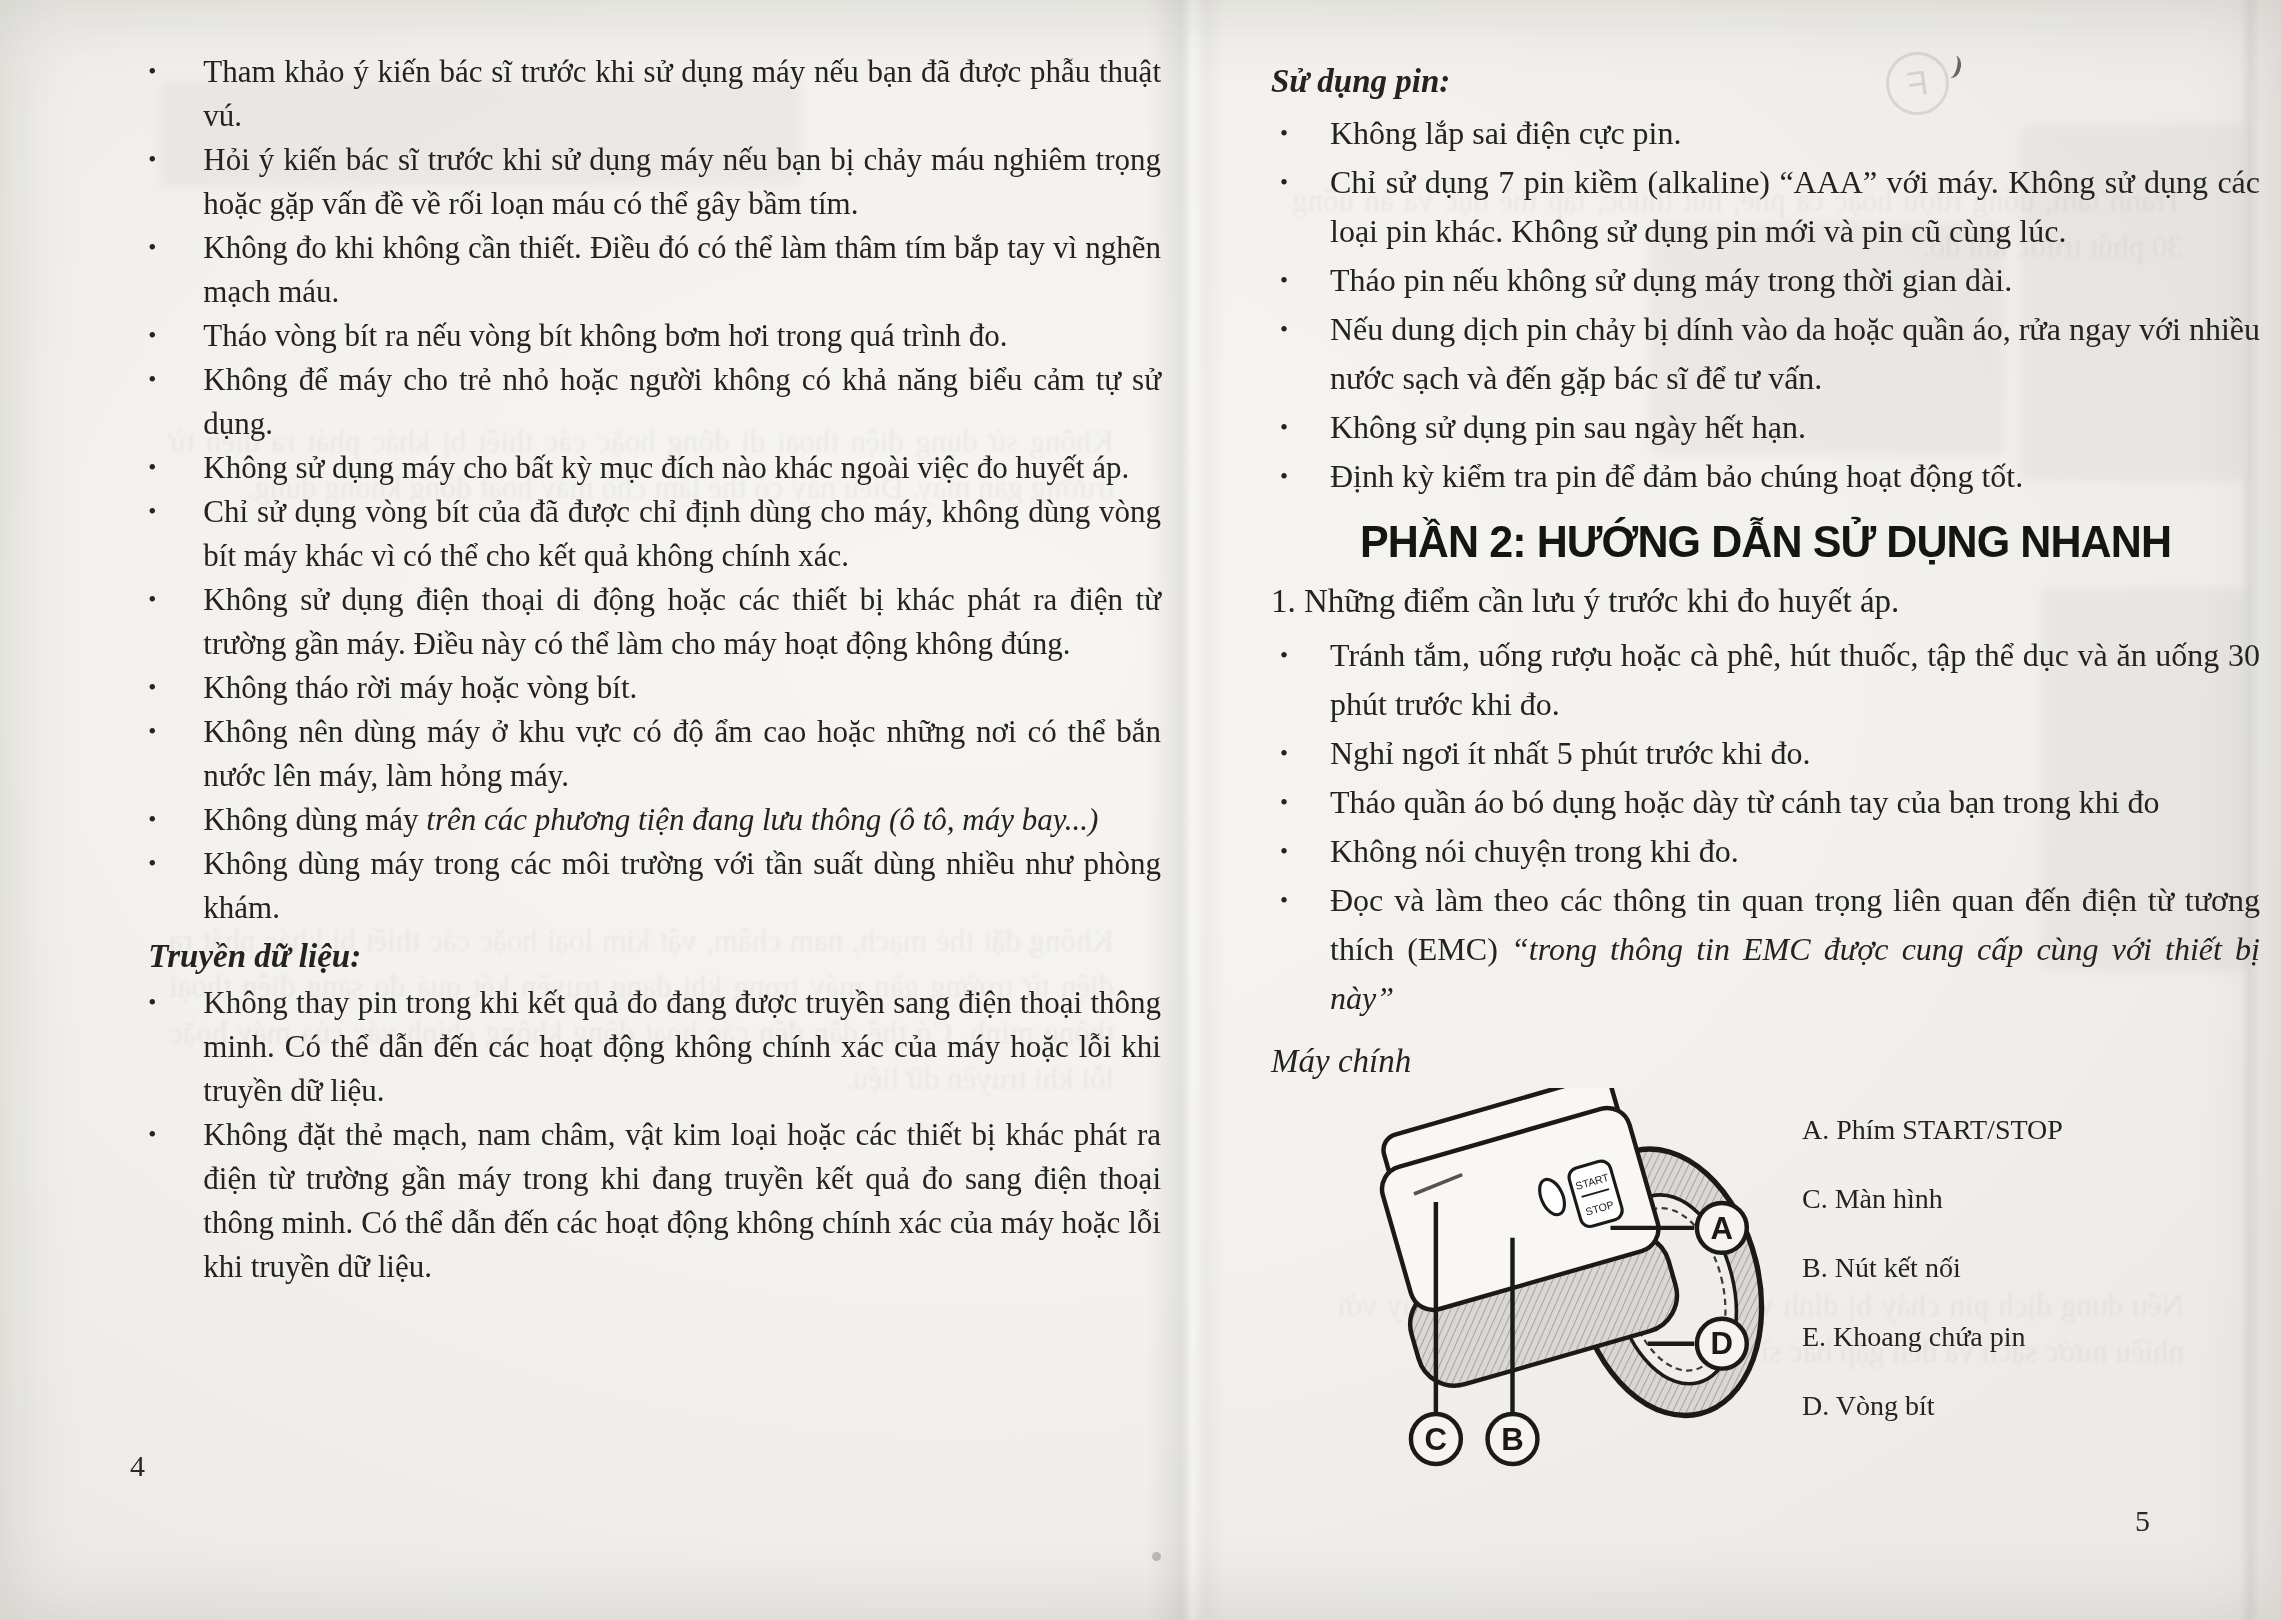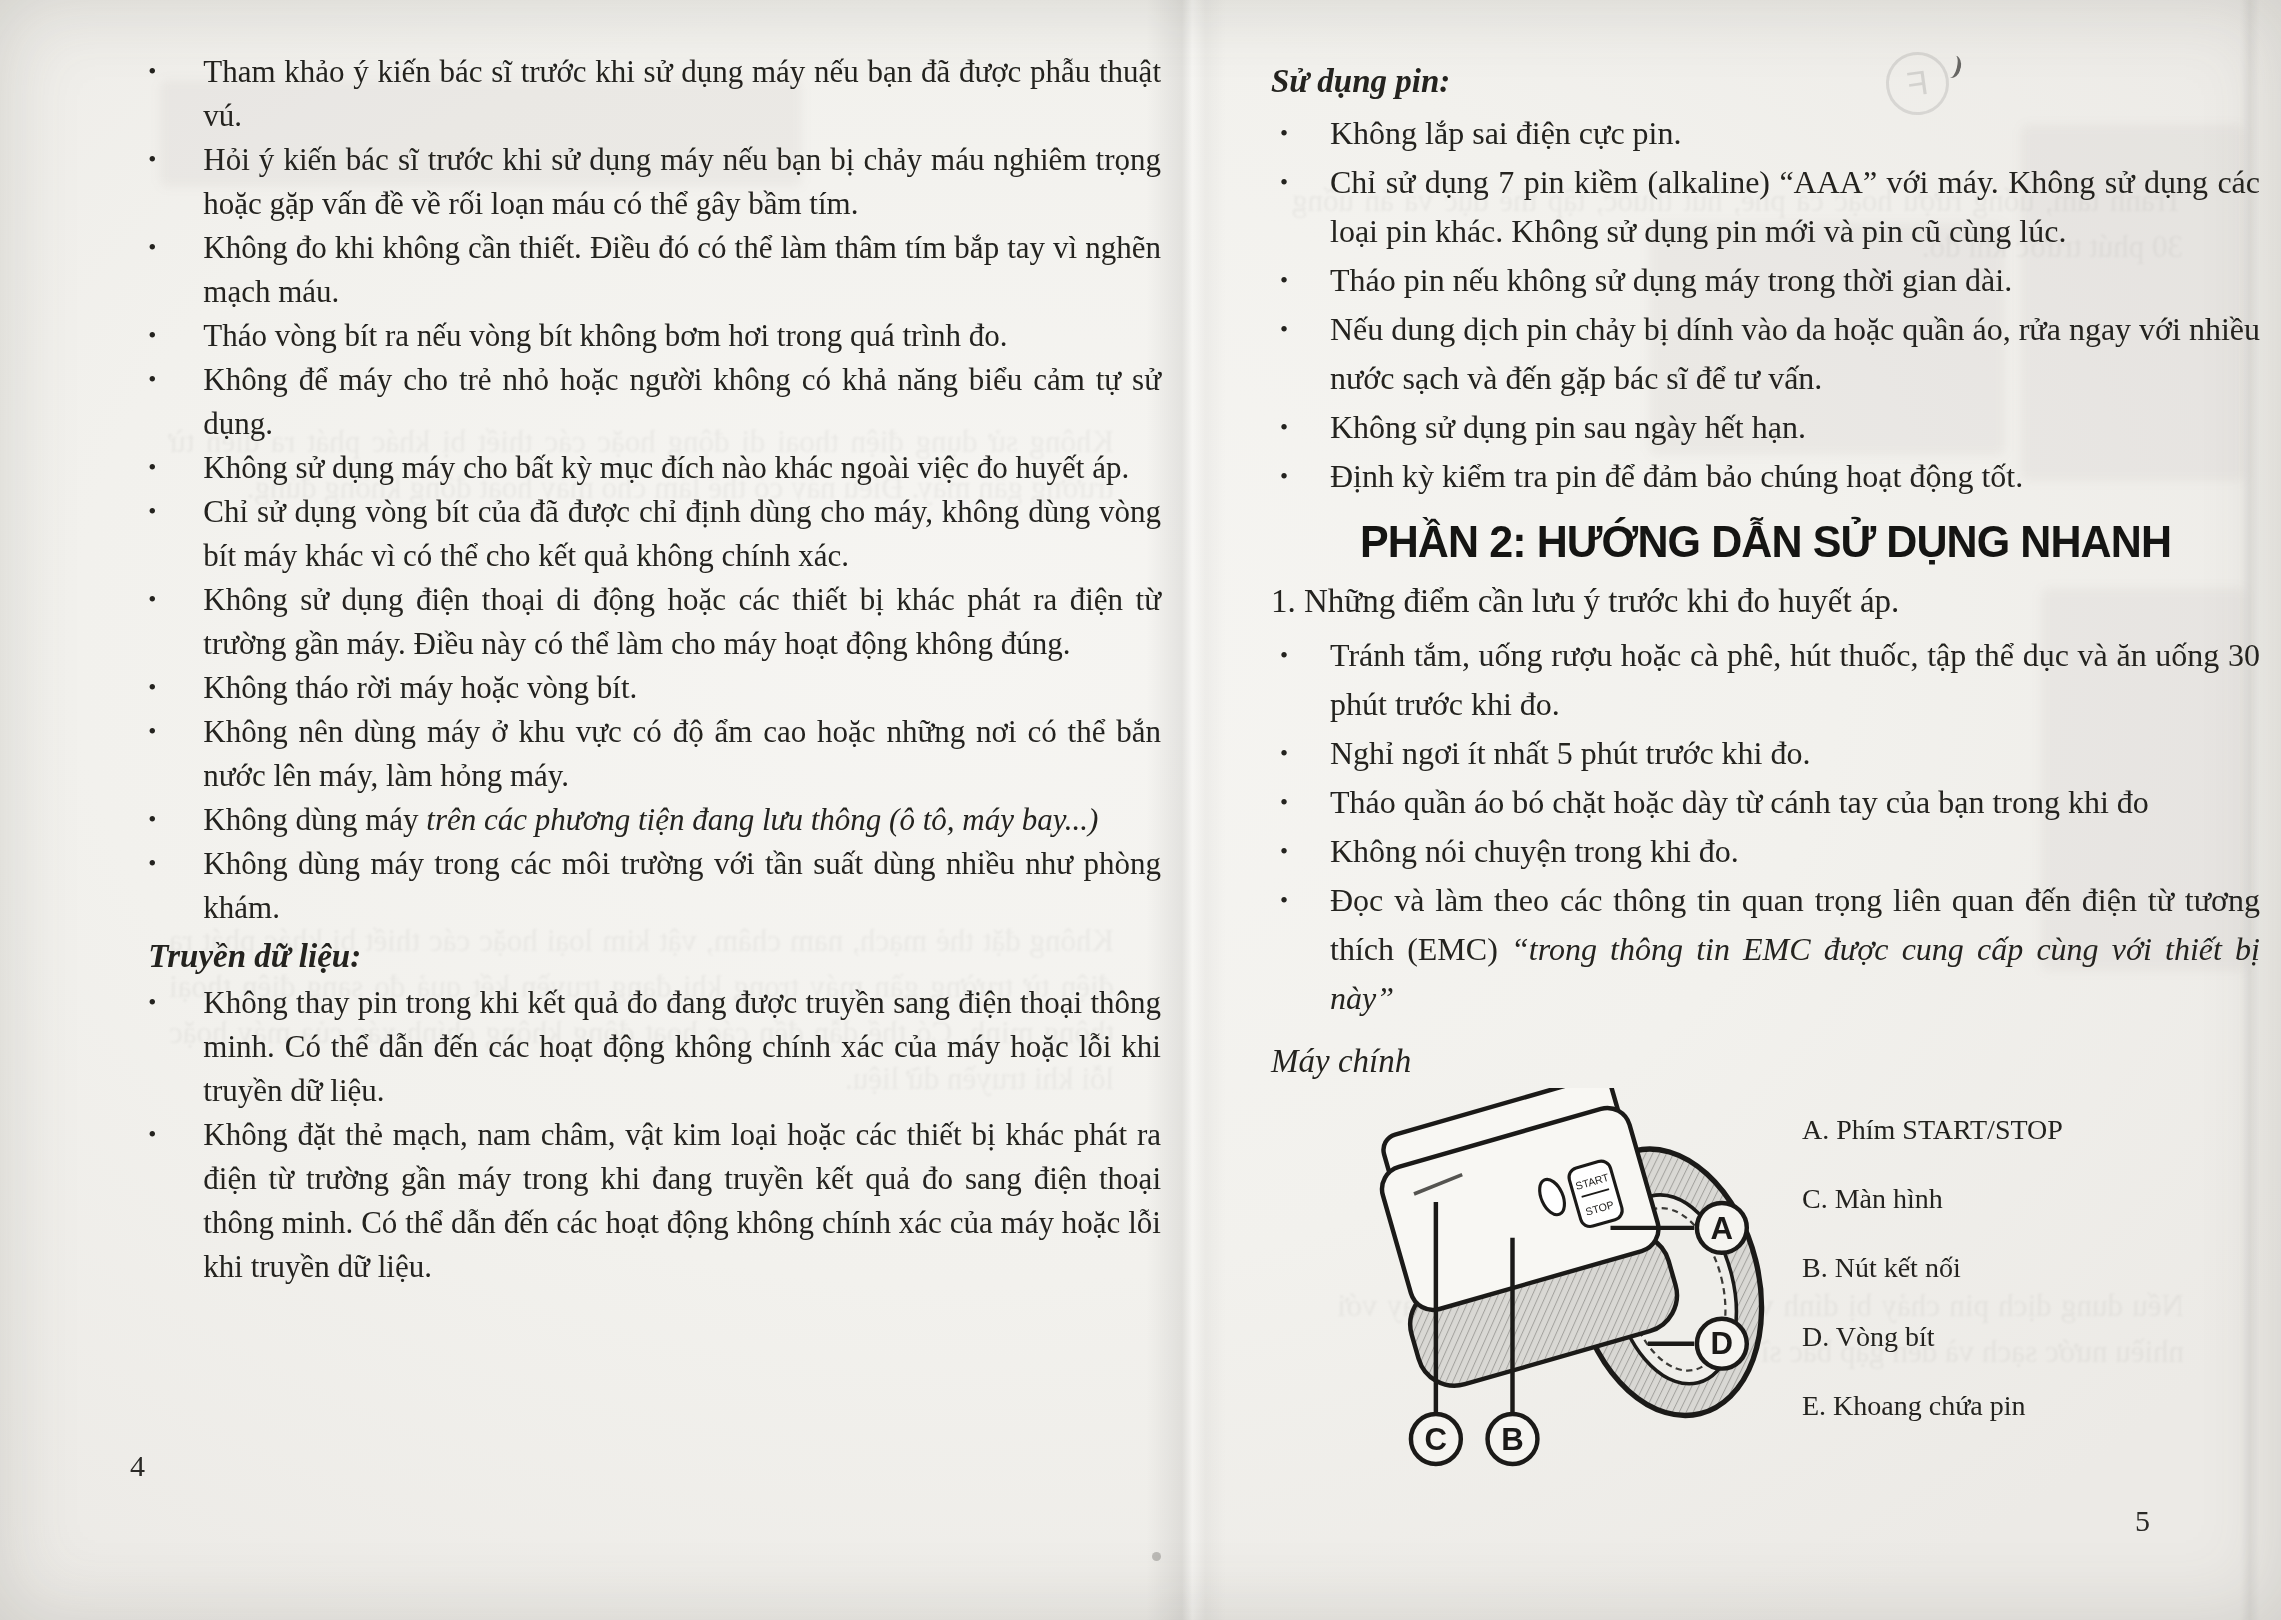--- a/index.html
+++ b/index.html
@@ -178,21 +178,21 @@
         <li class="bitem">
         <span class="dot">•</span>
         <div class="btext"><span>Tránh tắm, uống rượu hoặc cà phê, hút thuốc, tập thể dục và ăn uống 30 phút trước khi đo.</span><span class="it"></span><span></span></div>
       </li>
         <li class="bitem">
         <span class="dot">•</span>
         <div class="btext"><span>Nghỉ ngơi ít nhất 5 phút trước khi đo.</span><span class="it"></span><span></span></div>
       </li>
         <li class="bitem">
         <span class="dot">•</span>
-        <div class="btext"><span>Tháo quần áo bó chặt hoặc dày từ cánh tay của bạn trong khi đo</span><span class="it"></span><span></span></div>
+        <div class="btext"><span>Tháo quần áo bó dụng hoặc dày từ cánh tay của bạn trong khi đo</span><span class="it"></span><span></span></div>
       </li>
         <li class="bitem">
         <span class="dot">•</span>
         <div class="btext"><span>Không nói chuyện trong khi đo.</span><span class="it"></span><span></span></div>
       </li>
         <li class="bitem">
         <span class="dot">•</span>
         <div class="btext"><span>Đọc và làm theo các thông tin quan trọng liên quan đến điện từ tương thích (EMC) </span><span class="it">“trong thông tin EMC được cung cấp cùng với thiết bị này”</span><span></span></div>
       </li>
       </ul>
@@ -250,22 +250,22 @@
           <line x1="148" y1="168" x2="148" y2="364" stroke="#1b1a18" stroke-width="5"></line>
           <circle cx="148" cy="394" r="28" fill="#f5f4f0" stroke="#1b1a18" stroke-width="5"></circle>
           <text x="148" y="406" text-anchor="middle" font-size="35" font-weight="bold" font-family="Liberation Sans, sans-serif" fill="#1b1a18">B</text>
         </g>
       </svg>
 
       <ul class="legend">
           <li class="legend-item"><span>A. Phím START/STOP</span></li>
           <li class="legend-item"><span>C. Màn hình</span></li>
           <li class="legend-item"><span>B. Nút kết nối</span></li>
+          <li class="legend-item"><span>E. Khoang chứa pin</span></li>
           <li class="legend-item"><span>D. Vòng bít</span></li>
-          <li class="legend-item"><span>E. Khoang chứa pin</span></li>
         </ul>
     </div>
   </div>
 
   <div class="pagenum pagenum-left">4</div>
   <div class="pagenum pagenum-right">5</div>
 
   <div class="fold"></div>
   <div class="crease-right"></div>
   <div class="edge-shadow"></div>

